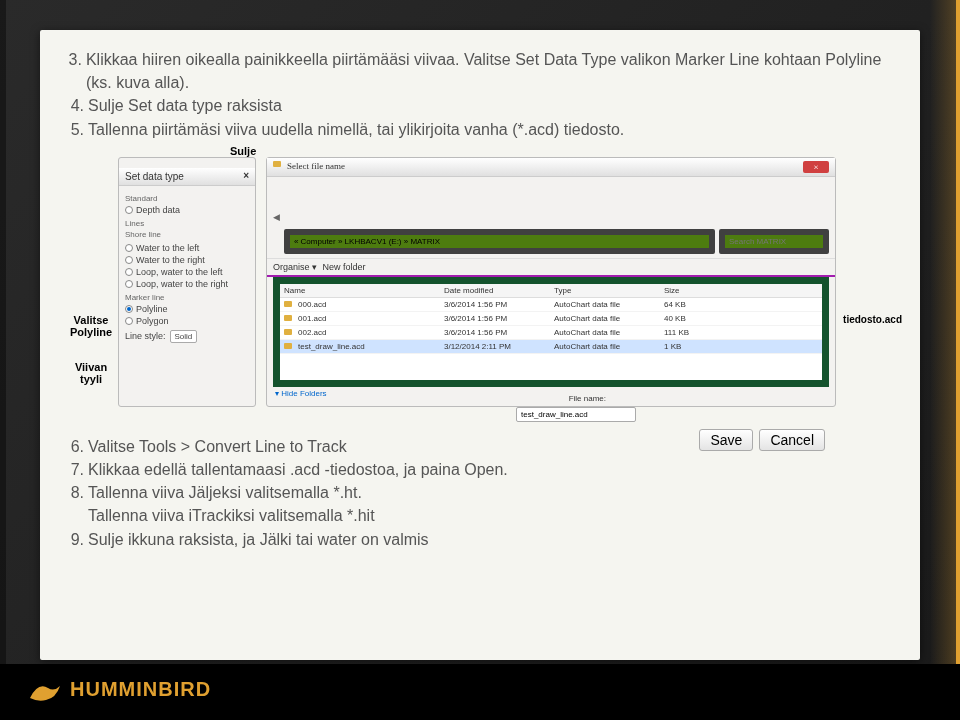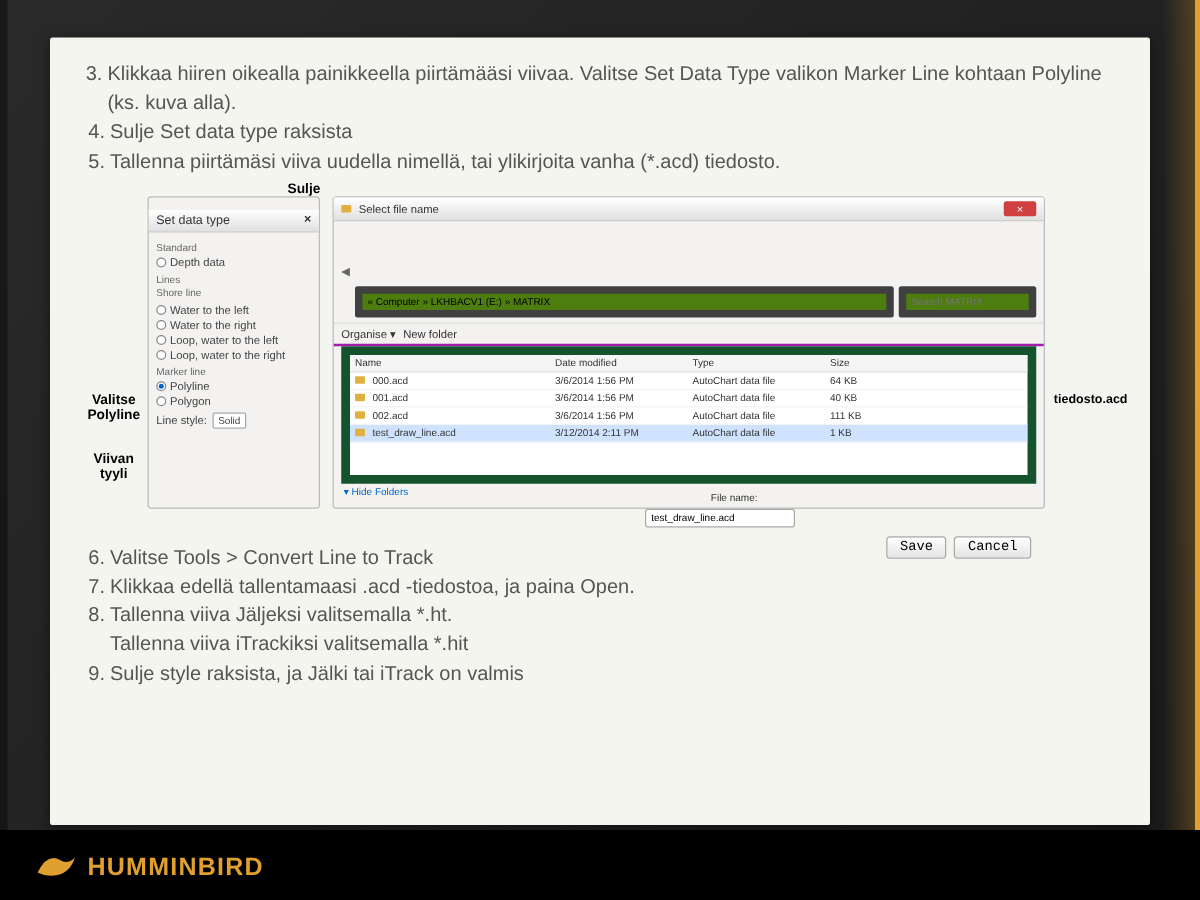--- a/index.html
+++ b/index.html
@@ -41,47 +41,47 @@
 .radio { width: 8px; height: 8px; border-radius: 50%; border: 1px solid #888; background: #fff; display: inline-block; position: relative; }
 .radio.checked::after { content:""; position:absolute; left:1px; top:1px; width:4px; height:4px; background:#0066cc; border-radius:50%; }
 .linestyle { display: flex; gap: 4px; align-items: center; margin-top: 4px; }
 .ls-sel { border: 1px solid #aaa; background: #fff; font-size: 8px; padding: 1px 4px; border-radius: 2px; }
 
 .file-dialog {
   position: absolute; left: 202px; top: 8px; right: 60px; height: 250px;
   background: #f3f2f0; border: 1px solid #bbb; border-radius: 3px;
   font-size: 9px; color: #333;
 }
-.fd-title { background: linear-gradient(#fff,#e0e0e0); padding: 3px 6px; display:flex; align-items:center; gap:4px; border-bottom: 1px solid #ccc; }
+.fd-title { background: linear-gradient(#fff,#e0e0e0); padding: 3px 6px; display:flex; gap:4px; border-bottom: 1px solid #ccc; font-family: Liberation Serif, serif; }
 .fd-close { margin-left:auto; background:#d04040; color:#fff; width:26px; height:12px; border-radius:2px; text-align:center; line-height:12px; font-size:9px; }
 .fd-path { display:flex; align-items:center; gap:4px; padding: 4px 6px; border-bottom: 1px solid #ddd; }
 .fd-path input { flex:1; border:6px solid #404040; font-size:8px; padding:2px 4px; background:#4d7c0f; border-radius:2px;margin-top:48px; }
 .fd-toolbar { display:flex; gap:6px; padding:3px 6px; border-bottom:2px solid #a21caf; align-items:center; }
 .fd-list { background:#fff; height: 110px; margin: 0 6px; border:7px solid #14532d; overflow:hidden; }
 .fd-h { display:flex; font-size:8px; background:#f5f5f5; border-bottom:1px solid #ddd; }
 .fd-h span, .fd-row span { padding:2px 4px; }
 .c-name { width: 160px; } .c-date { width: 110px; } .c-type { width: 110px; } .c-size { width: 50px; text-align:left; }
 .fd-row { display:flex; font-size:8px; border-bottom: 1px solid #f3f3f3; }
 .fd-row.sel { background:#cfe3ff; }
 .folder-icon { display:inline-block; width:8px; height:6px; background:#e0b040; border-radius:1px; margin-right:2px; }
 .fd-bottom { padding: 4px 10px 4px 60px; font-size:8px; }
 .fd-field { display:flex; align-items:center; gap:4px; margin:3px 0;flex-direction:column; }
 .fd-field label { width: 60px; text-align:right; }
 .fd-field input { flex:1; border:1px solid #aaa; padding:2px 4px; font-size:8px; background:#fff; border-radius:2px; }
 .fd-actions { display:flex; justify-content:flex-end; gap:6px; padding: 0 10px 6px; }
 .fd-hide { font-size:8px; color:#0066cc; position:absolute; left:8px; bottom:8px; }
-.btn { border:1px solid #aaa; background:linear-gradient(#fff,#e4e4e4); padding:2px 10px; font-size:11px; border-radius:3px;font-family:Liberation Mono, monospace; }
+.btn { border:1px solid #aaa; background:linear-gradient(#fff,#e4e4e4); padding:2px 10px; font-size:14px; border-radius:3px; }
 
 .lower-list { margin-top: 6px; font-size: 16px; color: #555; line-height: 1.45; }
 .lower-list .item { display:flex; gap:4px; }
 .lower-list .num { width:20px; text-align:right; }
 .lower-list .indent { margin-left: 24px; }
 
 .footer { position: absolute; left:0; right:0; bottom:0; height:56px; background:#000; display:flex; align-items:center; padding-left:28px; }
-.hb-logo { display:flex; align-items:flex-end; gap:8px; }
+.hb-logo { display:flex; align-items:flex-start; gap:8px; }
 .hb-icon svg { display:block; }
 .hb-text { color:#e0a030; font-weight:bold; letter-spacing:1px; font-size:20px; font-family: Arial Black, Arial, sans-serif; }
 .edge { position:absolute; right:0; top:0; bottom:0; width:30px; background:linear-gradient(90deg, rgba(224,160,48,0) 0%, rgba(224,160,48,.25) 100%); border-right: 4px solid #e0a030; }
 .edge-l { position:absolute; left:0; top:0; bottom:0; width:6px; background: rgba(0,0,0,.4); }
 </style>
 </head>
 <body>
 
 <div class="edge-l"></div>
 <div class="edge"></div>
@@ -224,21 +224,21 @@
         <span class="num">7.</span>
         <span>Klikkaa edellä tallentamaasi .acd -tiedostoa, ja paina Open.</span>
       </div>
     <div class="item">
         <span class="num">8.</span>
         <span>Tallenna viiva Jäljeksi valitsemalla *.ht.</span>
       </div>
     <div class="indent">Tallenna viiva iTrackiksi valitsemalla *.hit</div>
     <div class="item">
         <span class="num">9.</span>
-        <span>Sulje style raksista, ja Jälki tai iTrack on valmis</span>
+        <span>Sulje ikkuna raksista, ja Jälki tai water on valmis</span>
       </div>
   </div>
 
 </div>
 
 <div class="footer">
   <div class="hb-logo">
     <span class="hb-icon">
       <svg width="34" height="28" viewBox="0 0 34 28">
           <path d="M2 20 Q10 4 20 10 Q26 14 32 8 Q28 20 18 22 Q10 24 2 20 Z" fill="#e0a030"></path>

